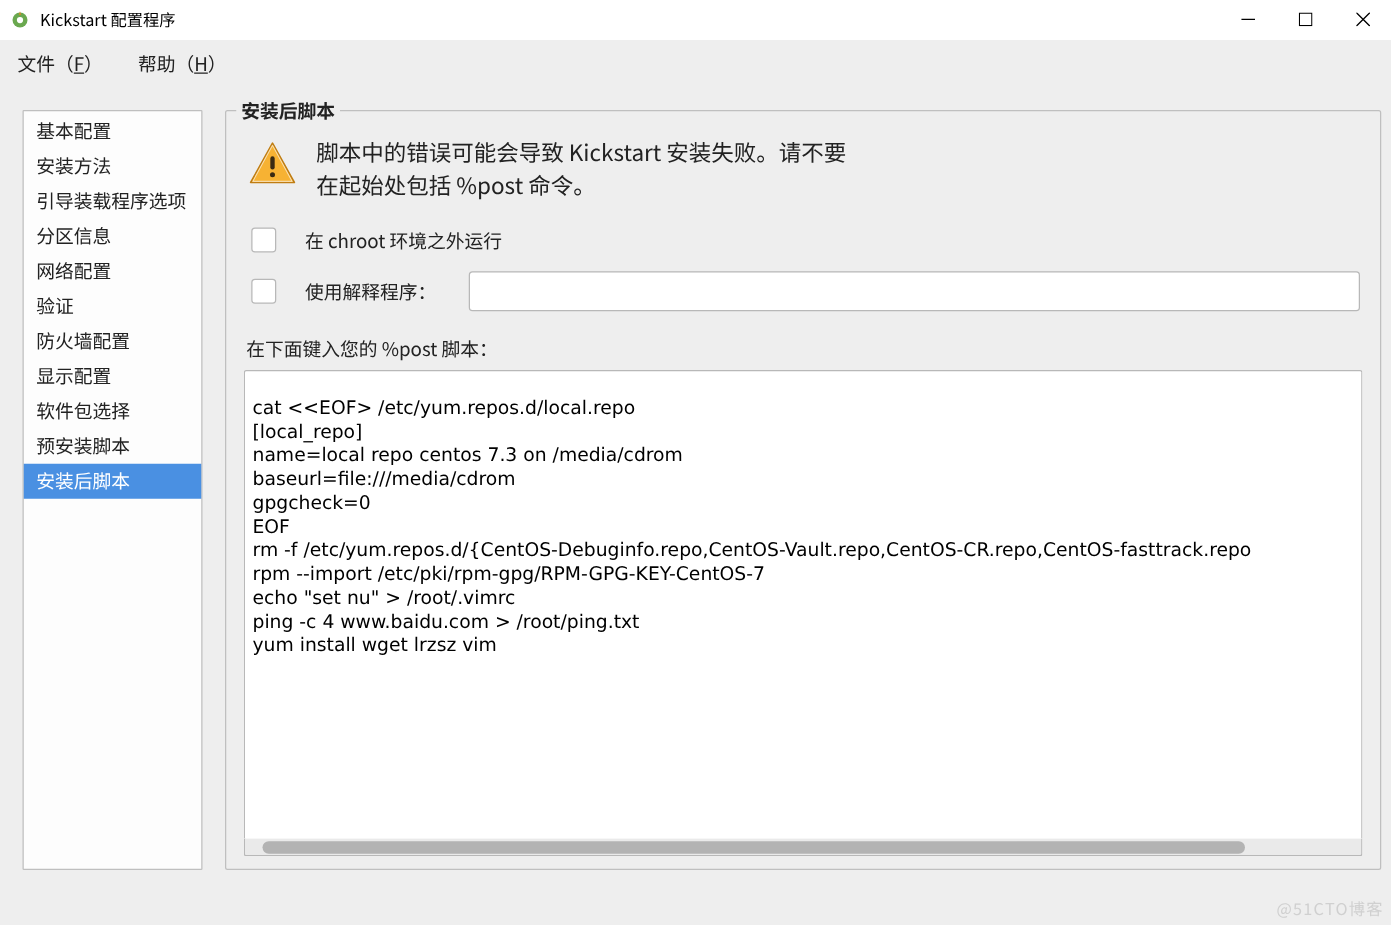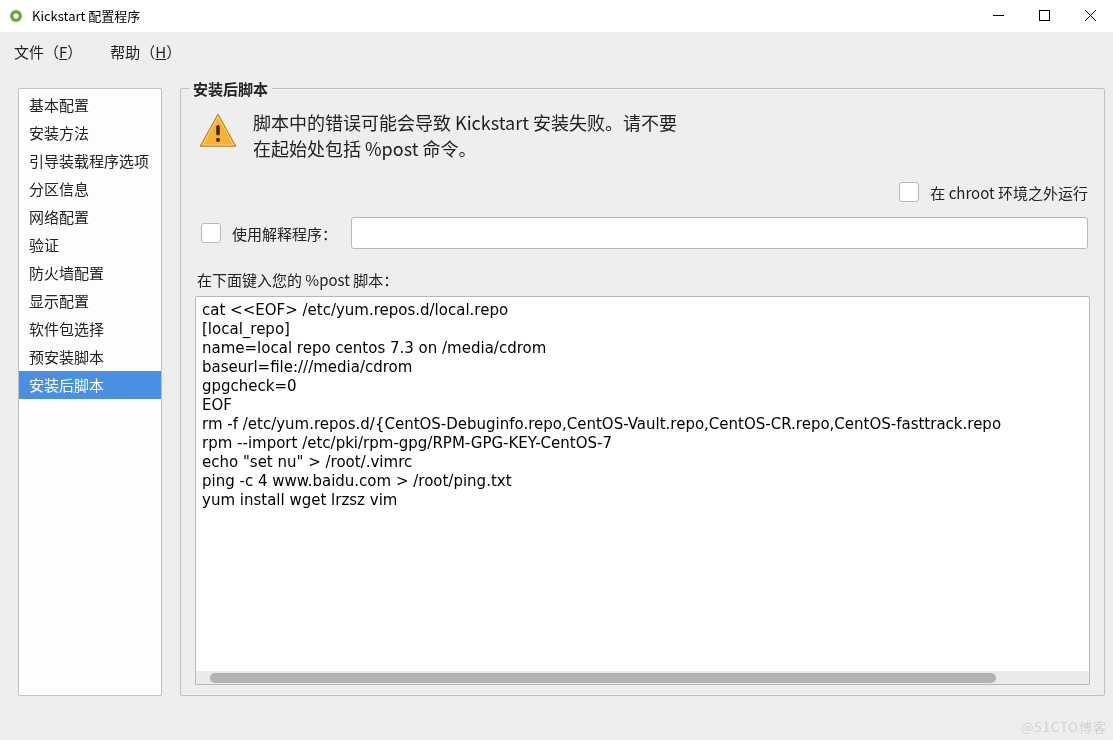--- a/index.html
+++ b/index.html
@@ -111,24 +111,23 @@
     display: flex;
     align-items: flex-start;
     gap: 14px;
     padding: 4px 2px 12px 2px;
   }
   .warn-icon { width: 42px; height: 42px; flex: 0 0 auto; margin-top:2px;}
   .warn-text { font-size: 18px; line-height: 26px; }
   .check-row {
     display: flex;
     align-items: center;
-    gap: 8px;
+    gap: 20px;
     padding: 6px 2px;
     font-size: 15px;
-    justify-content: flex-end;
   }
   .chk {
     appearance: none;
     width: 20px; height: 20px;
     border: 1px solid #b8b8b8;
     border-radius: 3px;
     background: #fff;
     position: relative;
     flex: 0 0 auto;
   }
@@ -155,21 +154,21 @@
   .script-area {
     flex: 1 1 auto;
     width: 100%;
     border: 1px solid #b8b8b8;
     border-bottom: none;
     border-radius: 2px 2px 0 0;
     background: #fff;
     font-family: "DejaVu Sans", "Liberation Sans", sans-serif;
     font-size: 15px;
     line-height: 19px;
-    padding: 4px 6px;
+    padding: 20px 6px;
     resize: none;
     white-space: pre;
     overflow: hidden;
     color: #000;
   }
   .hscroll {
     height: 14px;
     border: 1px solid #b8b8b8;
     border-top: none;
     border-radius: 0 0 2px 2px;

